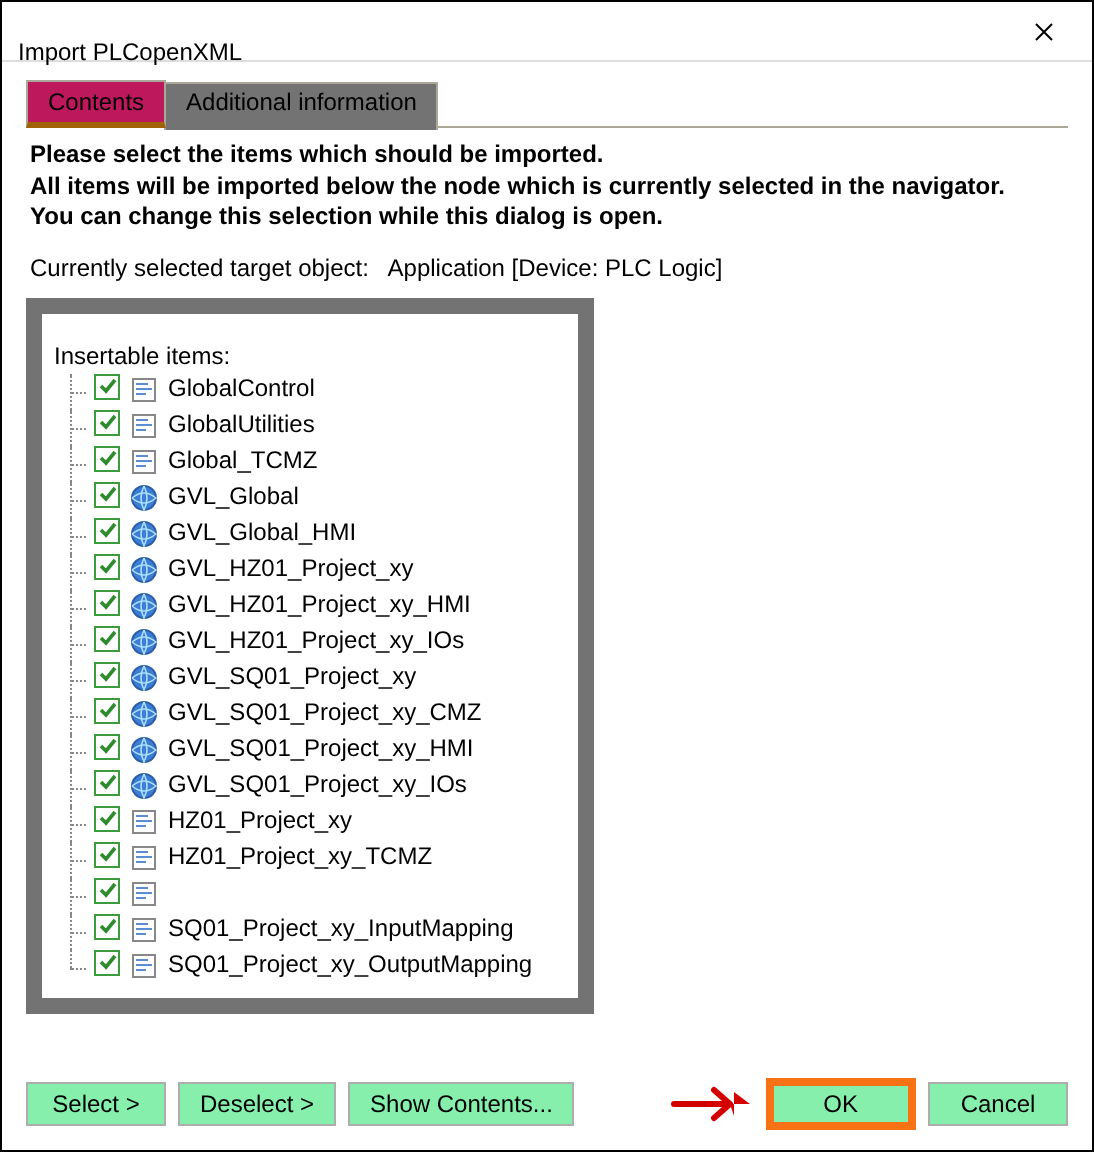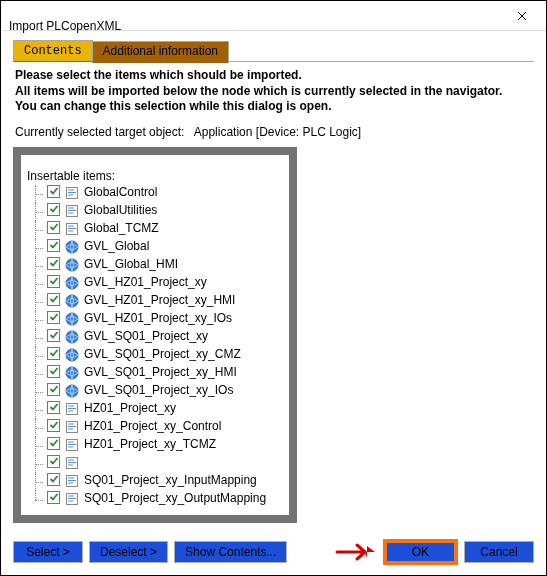--- a/index.html
+++ b/index.html
@@ -41,27 +41,26 @@
     padding: 3px 10px;
     border: 1px solid #aca899;
     border-bottom: none;
     background: #fff;
     margin-right: -1px;
     position: relative;
     top: 1px;
     font-size: 12px;
   }
   .tab.active {
-    background: #eab308;
-    border-bottom: 1px solid #a16207;
+    background: #be185d;
+    border-bottom: 3px solid #a16207;
     z-index: 2;
-    font-family: Liberation Mono, monospace;
   }
   .tab.inactive {
-    background: #a16207;
+    background: #737373;
     top: 2px;
     padding-top: 2px;
   }
   .instructions {
     margin: 6px 0 10px 2px;
     line-height: 1.3;
   }
   .instructions b { font-weight: bold; }
   .target-line {
     margin: 4px 0 8px 2px;
@@ -124,21 +123,21 @@
     position: absolute;
     bottom: 10px;
     left: 12px;
     right: 12px;
     display: flex;
     gap: 6px;
     align-items: center;
   }
   .btn {
     border: 1px solid #adadad;
-    background: #1d4ed8;
+    background: #86efac;
     padding: 3px 10px;
     font-size: 12px;
     font-family: inherit;
     min-width: 70px;
     text-align: center;
   }
   .btn.default {
     border: 4px solid #f97316;
     padding: 2px 25px;
   }
@@ -384,37 +383,20 @@
           </span>
           <span class="icon">
             <svg width="14" height="14" viewBox="0 0 14 14">
               <rect x="1.5" y="1.5" width="11" height="11" fill="#fff" stroke="#888"></rect>
               <line x1="3" y1="4" x2="9" y2="4" stroke="#5a8ed0"></line>
               <line x1="3" y1="6.5" x2="11" y2="6.5" stroke="#5a8ed0"></line>
               <line x1="3" y1="9" x2="8" y2="9" stroke="#5a8ed0"></line>
             </svg>
           </span>
           <span class="row-label">HZ01_Project_xy</span>
-        </div>
-        <div class="tree-row">
-          <span class="lines"></span>
-          <span class="chk">
-            <svg viewBox="0 0 10 10">
-              <path d="M1.5 5 L4 7.5 L8.5 2" stroke="#2e8b2e" stroke-width="1.8" fill="none"></path>
-            </svg>
-          </span>
-          <span class="icon">
-            <svg width="14" height="14" viewBox="0 0 14 14">
-              <rect x="1.5" y="1.5" width="11" height="11" fill="#fff" stroke="#888"></rect>
-              <line x1="3" y1="4" x2="9" y2="4" stroke="#5a8ed0"></line>
-              <line x1="3" y1="6.5" x2="11" y2="6.5" stroke="#5a8ed0"></line>
-              <line x1="3" y1="9" x2="8" y2="9" stroke="#5a8ed0"></line>
-            </svg>
-          </span>
-          <span class="row-label">HZ01_Project_xy_Control</span>
         </div>
         <div class="tree-row">
           <span class="lines"></span>
           <span class="chk">
             <svg viewBox="0 0 10 10">
               <path d="M1.5 5 L4 7.5 L8.5 2" stroke="#2e8b2e" stroke-width="1.8" fill="none"></path>
             </svg>
           </span>
           <span class="icon">
             <svg width="14" height="14" viewBox="0 0 14 14">

